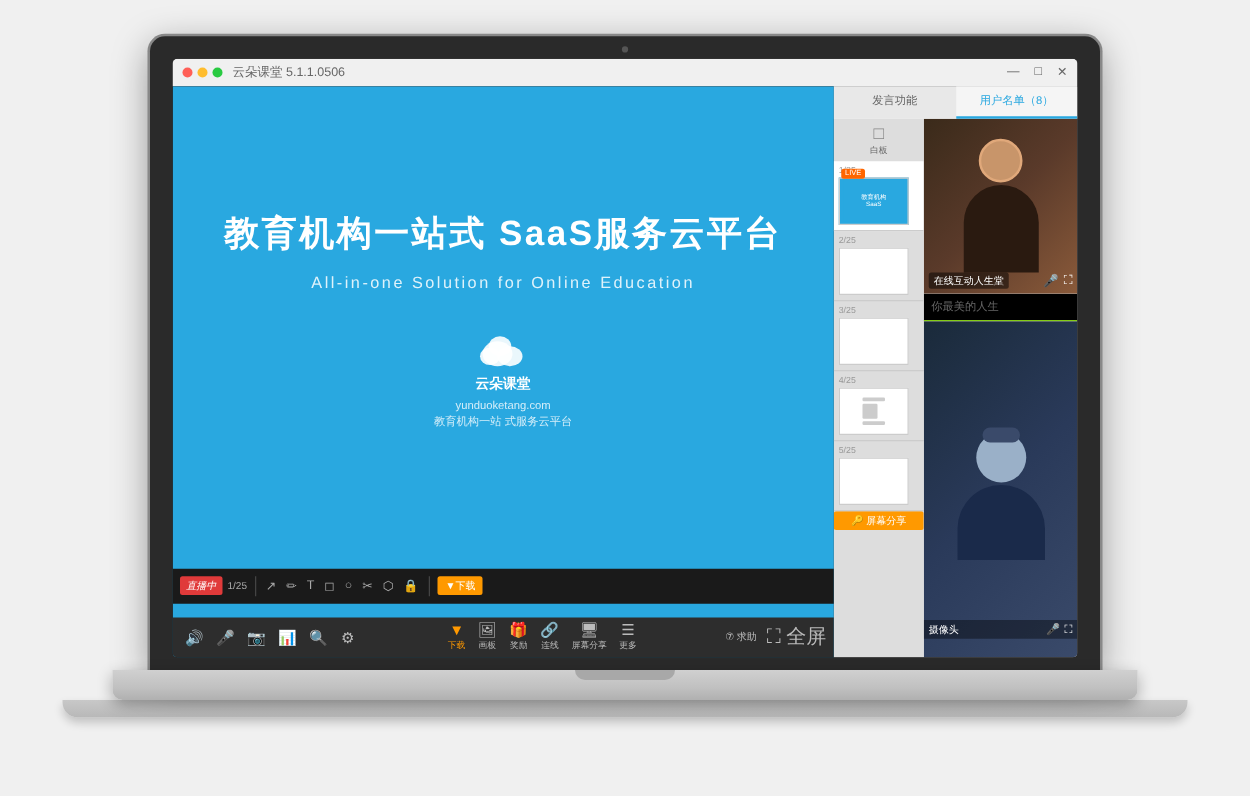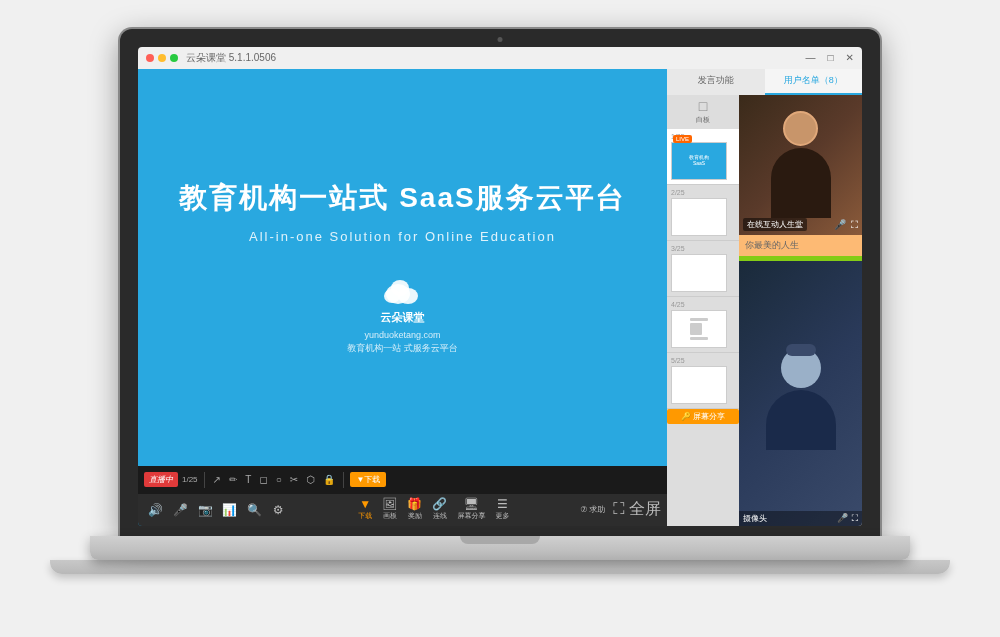--- a/index.html
+++ b/index.html
@@ -86,20 +86,21 @@
       overflow: hidden;
     }
 
     
     .slide-area {
       flex: 1;
       background: #29a8e0;
       display: flex;
       flex-direction: column;
       position: relative;
+      gap: 11px;
     }
 
     .slide-main {
       flex: 1;
       display: flex;
       flex-direction: column;
       align-items: center;
       justify-content: center;
       padding: 20px;
     }
@@ -315,43 +316,43 @@
     .video-ctrl-btn {
       color: #fff;
       font-size: 10px;
       cursor: pointer;
     }
 
     .chat-name-area {
       padding: 4px 6px;
       font-size: 9px;
       color: #666;
-      background: #fdba74;
-      border-bottom: 5px solid #84cc16;
+      background: #000000;
+      border-bottom: 1px solid #84cc16;
     }
 
     .video-secondary {
       flex: 1;
       background: #1a1a2a;
       position: relative;
       overflow: hidden;
     }
 
     .video-secondary-img {
       width: 100%;
       height: 100%;
       background: linear-gradient(135deg, #1a2a3a 0%, #2a3a5a 50%, #3a4a6a 100%);
       display: flex;
       align-items: center;
       justify-content: center;
     }
 
     .video2-bottom {
       position: absolute;
-      bottom: 0;
+      bottom: 15px;
       left: 0;
       right: 0;
       display: flex;
       align-items: center;
       justify-content: space-between;
       padding: 2px 4px;
       background: rgba(0,0,0,0.4);
     }
 
     .video2-label {

